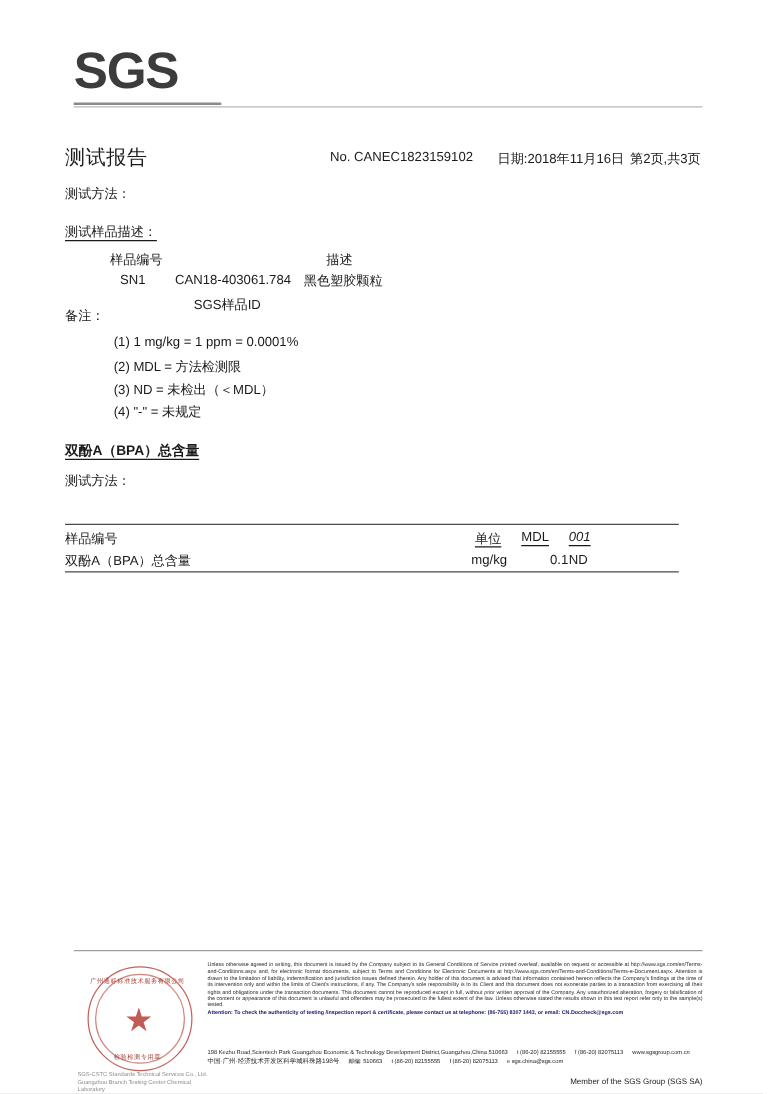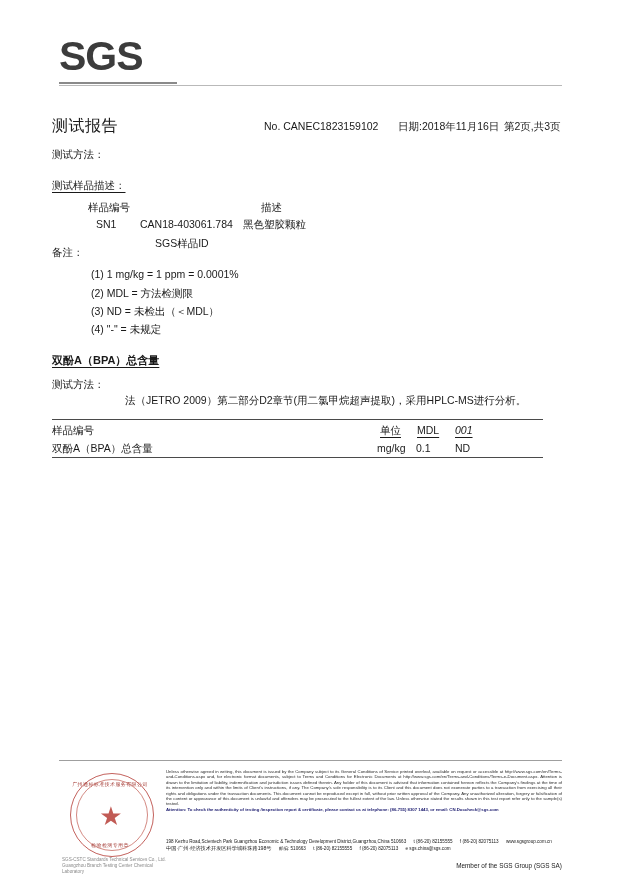--- a/index.html
+++ b/index.html
@@ -124,21 +124,21 @@
   .rt-line-top { top: 419px; }
   .rt-line-bot { top: 457px; }
 
   .rt-h-item  { left: 52px;  top: 424px; }
   .rt-h-unit  { left: 380px; top: 424px; }
   .rt-h-mdl   { left: 417px; top: 424px; }
   .rt-h-no    { left: 455px; top: 424px; font-style: italic; }
 
   .rt-c-item  { left: 52px;  top: 442px; }
   .rt-c-unit  { left: 377px; top: 442px; }
-  .rt-c-mdl   { left: 416px; top: 442px; }
+  .rt-c-mdl   { left: 440px; top: 442px; }
   .rt-c-no    { left: 455px; top: 442px; }
 
   
   .footer-rule {
     position: absolute;
     left: 59px;
     top: 760px;
     width: 503px;
     height: 1px;
     background: #9f9f9f;
@@ -261,21 +261,20 @@
 
   <div class="tx remarks-label">备注：</div>
   <div class="tx rm1">(1) 1 mg/kg = 1 ppm = 0.0001%</div>
   <div class="tx rm2">(2) MDL = 方法检测限</div>
   <div class="tx rm3">(3) ND = 未检出（＜MDL）</div>
   <div class="tx rm4">(4) "-" = 未规定</div>
 
   <div class="section-title">双酚A（BPA）总含量</div>
 
   <div class="tx method-label">测试方法：</div>
-  <div class="tx method-l2">法（JETRO 2009）第二部分D2章节(用二氯甲烷超声提取)，采用HPLC-MS进行分析。</div>
 
   <div class="rt-line rt-line-top"></div>
   <div class="tx rt-h-item">样品编号</div>
   <div class="tx rt-h-unit u">单位</div>
   <div class="tx rt-h-mdl u">MDL</div>
   <div class="tx rt-h-no u">001</div>
 
   <div class="tx rt-c-item">双酚A（BPA）总含量</div>
   <div class="tx rt-c-unit">mg/kg</div>
   <div class="tx rt-c-mdl">0.1</div>

